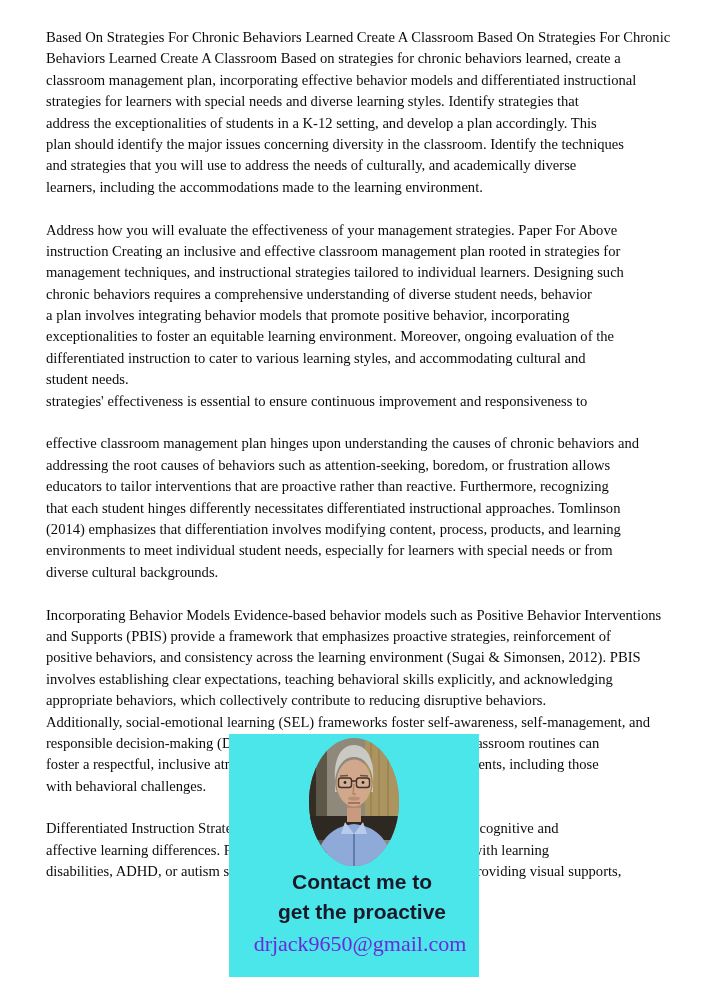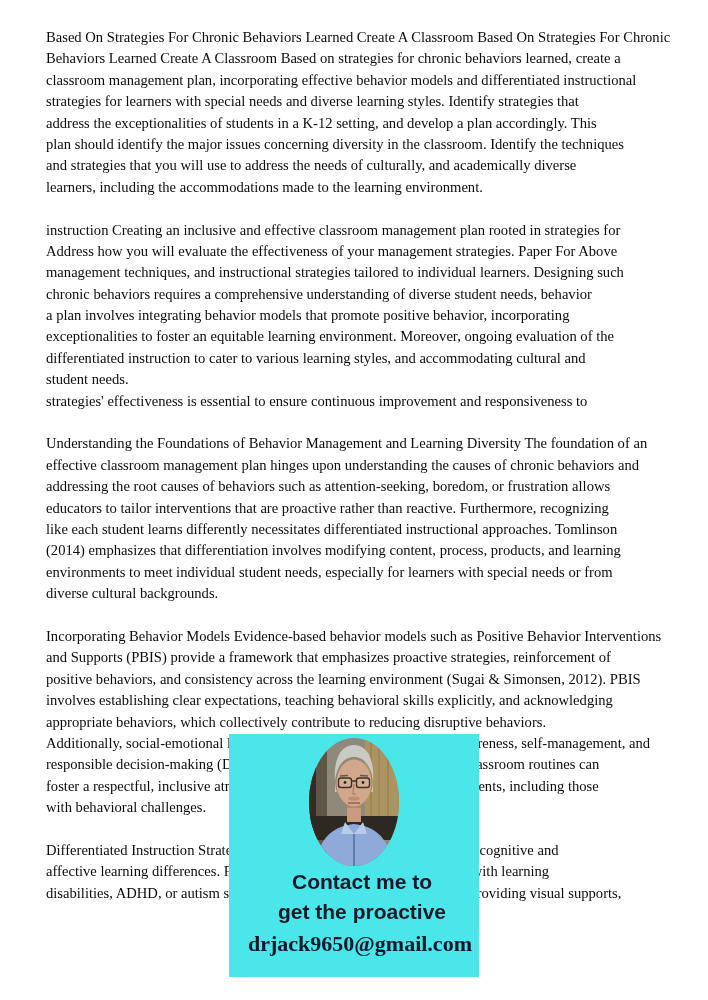--- a/index.html
+++ b/index.html
@@ -40,59 +40,58 @@
     font-family: "Liberation Sans", sans-serif;
     font-weight: 700;
     font-size: 21px;
     line-height: 30px;
     color: #191927;
     margin-top: 1px;
     padding-left: 16px;
   }
   #promo .email {
     font-family: "Liberation Serif", serif;
-    font-weight: 700;
+    font-weight: 400;
     font-size: 22px;
     line-height: 28px;
-    color: #0f172a;
+    color: #6d28d9;
     margin-top: 3px;
     margin-left: 12px;
   }
 </style>
 </head>
 <body>
 
 <div id="doc">
     <div class="para">
       <div class="line">Based On Strategies For Chronic Behaviors Learned Create A Classroom Based On Strategies For Chronic</div>
       <div class="line">Behaviors Learned Create A Classroom Based on strategies for chronic behaviors learned, create a</div>
       <div class="line">classroom management plan, incorporating effective behavior models and differentiated instructional</div>
       <div class="line">strategies for learners with special needs and diverse learning styles. Identify strategies that</div>
       <div class="line">address the exceptionalities of students in a K-12 setting, and develop a plan accordingly. This</div>
       <div class="line">plan should identify the major issues concerning diversity in the classroom. Identify the techniques</div>
       <div class="line">and strategies that you will use to address the needs of culturally, and academically diverse</div>
       <div class="line">learners, including the accommodations made to the learning environment.</div>
     </div>
     <div class="para">
+      <div class="line">Address how you will evaluate the effectiveness of your management strategies. Paper For Above</div>
       <div class="line">instruction Creating an inclusive and effective classroom management plan rooted in strategies for</div>
-      <div class="line">Address how you will evaluate the effectiveness of your management strategies. Paper For Above</div>
       <div class="line">management techniques, and instructional strategies tailored to individual learners. Designing such</div>
       <div class="line">chronic behaviors requires a comprehensive understanding of diverse student needs, behavior</div>
       <div class="line">a plan involves integrating behavior models that promote positive behavior, incorporating</div>
       <div class="line">exceptionalities to foster an equitable learning environment. Moreover, ongoing evaluation of the</div>
       <div class="line">differentiated instruction to cater to various learning styles, and accommodating cultural and</div>
       <div class="line">student needs.</div>
       <div class="line">strategies' effectiveness is essential to ensure continuous improvement and responsiveness to</div>
     </div>
     <div class="para">
-      <div class="line">Understanding the Foundations of Behavior Management and Learning Diversity The foundation of an</div>
       <div class="line">effective classroom management plan hinges upon understanding the causes of chronic behaviors and</div>
       <div class="line">addressing the root causes of behaviors such as attention-seeking, boredom, or frustration allows</div>
       <div class="line">educators to tailor interventions that are proactive rather than reactive. Furthermore, recognizing</div>
-      <div class="line">like each student learns differently necessitates differentiated instructional approaches. Tomlinson</div>
+      <div class="line">that each student hinges differently necessitates differentiated instructional approaches. Tomlinson</div>
       <div class="line">(2014) emphasizes that differentiation involves modifying content, process, products, and learning</div>
       <div class="line">environments to meet individual student needs, especially for learners with special needs or from</div>
       <div class="line">diverse cultural backgrounds.</div>
     </div>
     <div class="para">
       <div class="line">Incorporating Behavior Models Evidence-based behavior models such as Positive Behavior Interventions</div>
       <div class="line">and Supports (PBIS) provide a framework that emphasizes proactive strategies, reinforcement of</div>
       <div class="line">positive behaviors, and consistency across the learning environment (Sugai &amp; Simonsen, 2012). PBIS</div>
       <div class="line">involves establishing clear expectations, teaching behavioral skills explicitly, and acknowledging</div>
       <div class="line">appropriate behaviors, which collectively contribute to reducing disruptive behaviors.</div>

